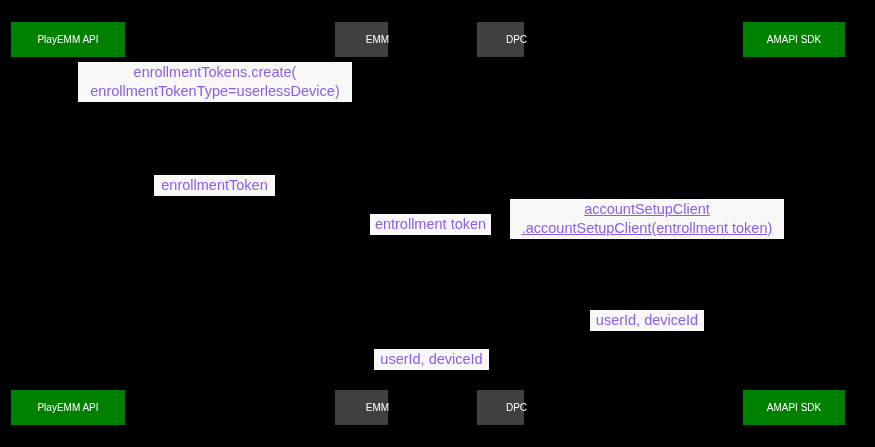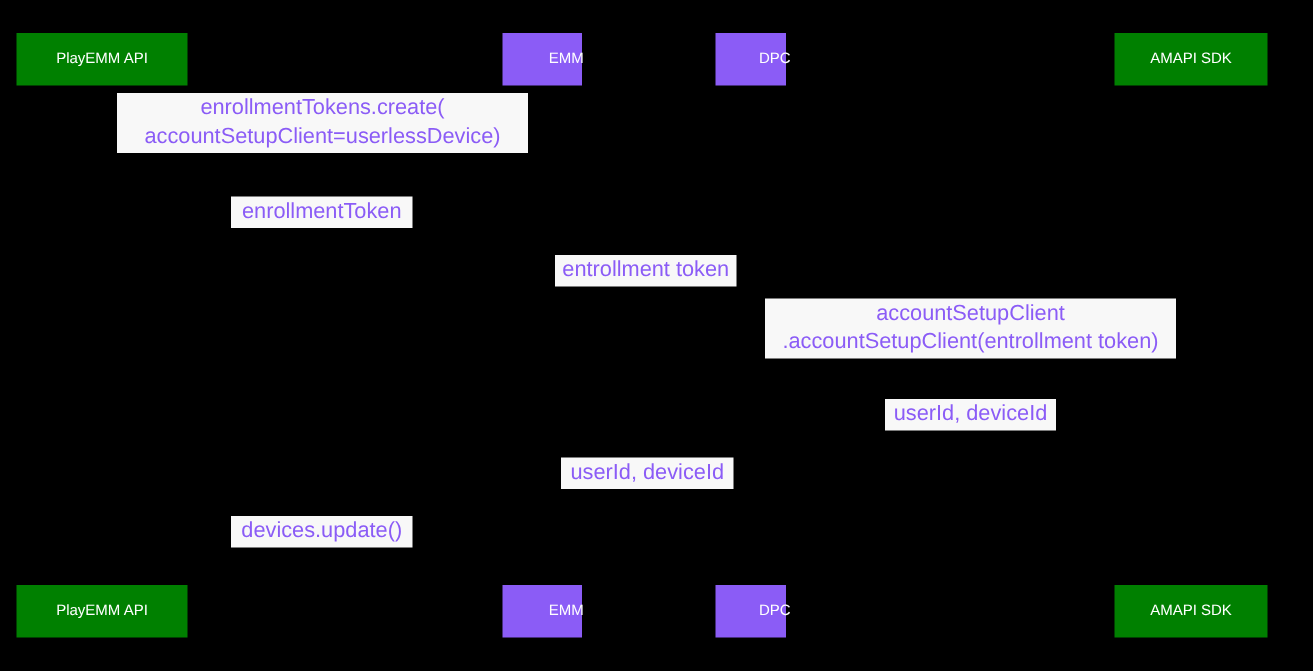--- a/index.html
+++ b/index.html
@@ -21,41 +21,42 @@
     display: flex;
     align-items: center;
     justify-content: center;
     color: #ffffff;
     font-size: 10px;
     line-height: 1;
     white-space: nowrap;
     box-sizing: border-box;
   }
   .participant.green { background: #008000; }
-  .participant.blue  { background: #8b5cf6; padding-left: 32px; }
+  .participant.blue  { background: #404040; padding-left: 32px; }
 
   .lifeline {
     position: absolute;
     width: 1px;
     background: #000000;
   }
 
   .msg-label {
     position: absolute;
     background: #f8f8f8;
     color: #8b5cf6;
     font-size: 14.5px;
     line-height: 19px;
     text-align: center;
     white-space: nowrap;
     box-sizing: border-box;
     padding: 1px 2px;
   }
   .msg-label.one-line {
     padding: 1px 3px;
+    margin-top: 44px;
   }
   .msg-line {
     position: absolute;
     height: 1px;
     background: #000000;
   }
 </style>
 </head>
 <body>
 
@@ -82,47 +83,44 @@
   </div>
   <div class="participant blue" style="left:477px; top:22px; width:47px; height:35px;">
     <span>DPC</span>
   </div>
   <div class="participant green" style="left:743px; top:22px; width:102px; height:35px;">
     <span>AMAPI SDK</span>
   </div>
 
   <div class="msg-label" style="left:78px; top:62px; width:274px;">
     <div>enrollmentTokens.create(</div>
-    <div>accountSetupClient=userlessDevice)</div>
+    <div>enrollmentTokenType=userlessDevice)</div>
   </div>
 
   <div class="msg-label one-line" style="left:154px; top:131px; width:121px;">
     <div>enrollmentToken</div>
   </div>
 
   <div class="msg-label one-line" style="left:370px; top:170px; width:121px;">
     <div>entrollment token</div>
   </div>
 
-  <div class="msg-label" style="left:510px; top:199px; width:274px;">
+  <div class="msg-label" style="left:510px; top:199px; width:274px;text-decoration:underline;">
     <div>accountSetupClient</div>
     <div>.accountSetupClient(entrollment token)</div>
   </div>
 
   <div class="msg-label one-line" style="left:590px; top:266px; width:114px;">
     <div>userId, deviceId</div>
   </div>
 
   <div class="msg-label one-line" style="left:374px; top:305px; width:115px;">
     <div>userId, deviceId</div>
   </div>
 
-  <div class="msg-label one-line" style="left:154px; top:344px; width:121px;">
-    <div>devices.update()</div>
-  </div>
 
   <div class="participant green" style="left:11px;  top:390px; width:114px; height:35px;">
     <span>PlayEMM API</span>
   </div>
   <div class="participant blue" style="left:335px; top:390px; width:53px; height:35px;">
     <span>EMM</span>
   </div>
   <div class="participant blue" style="left:477px; top:390px; width:47px; height:35px;">
     <span>DPC</span>
   </div>

